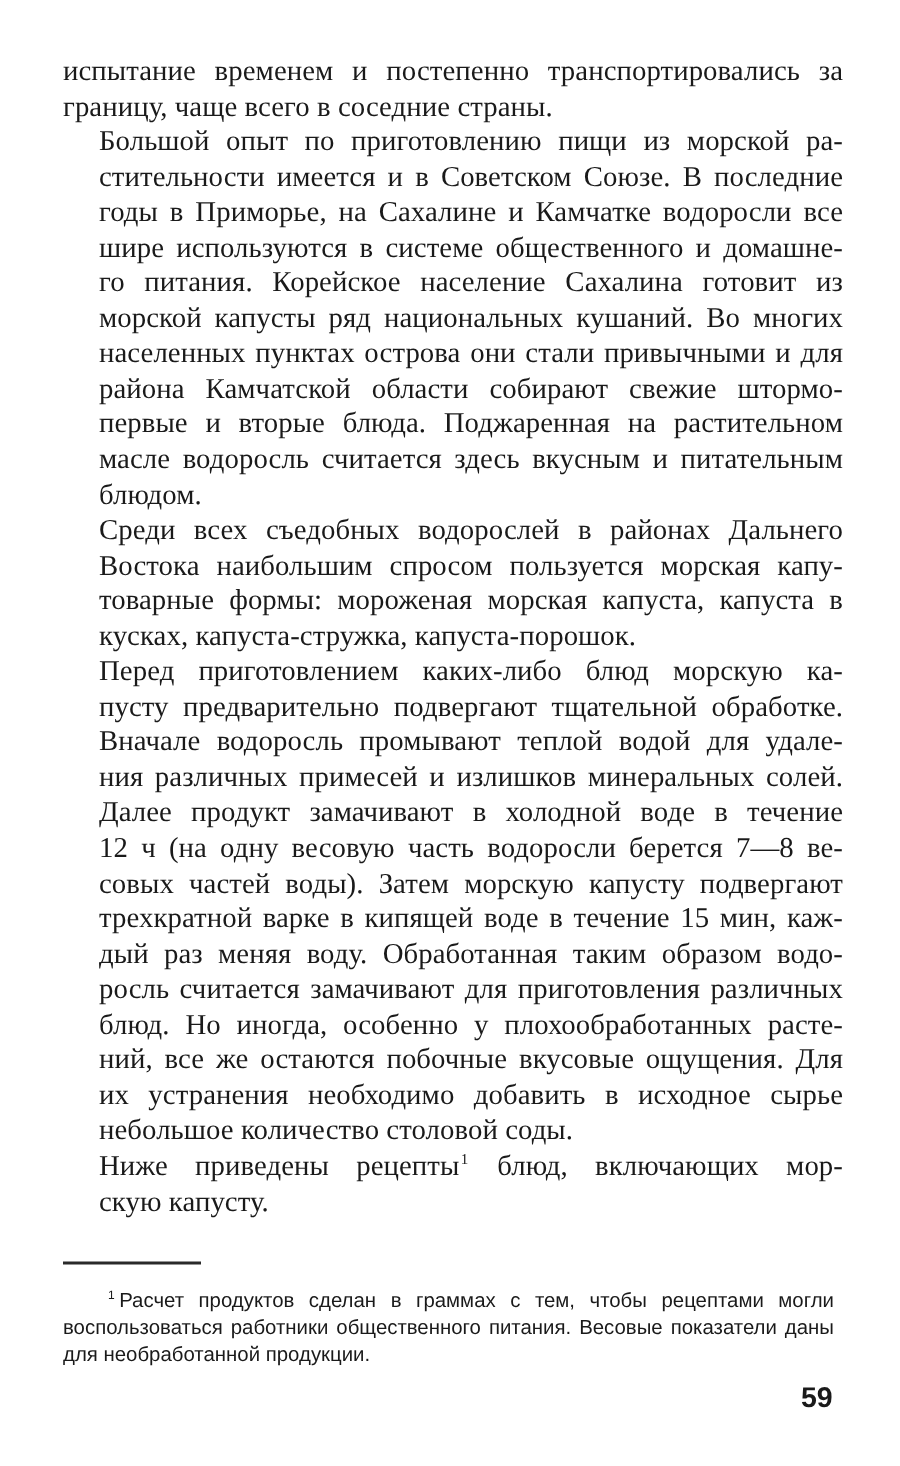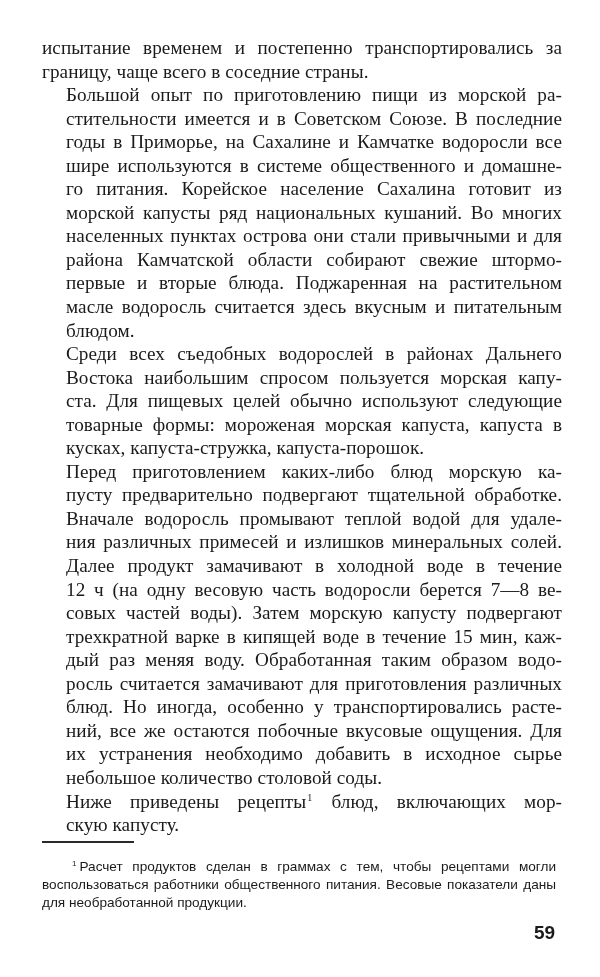--- a/index.html
+++ b/index.html
@@ -58,36 +58,35 @@
         <span class="line">морской капусты ряд национальных кушаний. Во многих</span>
         <span class="line">населенных пунктах острова они стали привычными и для</span>
         <span class="line">района Камчатской области собирают свежие штормо-</span>
         <span class="line">первые и вторые блюда. Поджаренная на растительном</span>
         <span class="line">масле водоросль считается здесь вкусным и питательным</span>
         <span class="line last">блюдом.</span>
       </p>
       <p class="indent">
         <span class="line">Среди всех съедобных водорослей в районах Дальнего</span>
         <span class="line">Востока наибольшим спросом пользуется морская капу-</span>
-        <span class="line">ста. Для пищевых целей обычно используют следующие</span>
         <span class="line">товарные формы: мороженая морская капуста, капуста в</span>
         <span class="line last">кусках, капуста-стружка, капуста-порошок.</span>
       </p>
       <p class="indent">
         <span class="line">Перед приготовлением каких-либо блюд морскую ка-</span>
         <span class="line">пусту предварительно подвергают тщательной обработке.</span>
         <span class="line">Вначале водоросль промывают теплой водой для удале-</span>
         <span class="line">ния различных примесей и излишков минеральных солей.</span>
         <span class="line">Далее продукт замачивают в холодной воде в течение</span>
         <span class="line">12 ч (на одну весовую часть водоросли берется 7—8 ве-</span>
         <span class="line">совых частей воды). Затем морскую капусту подвергают</span>
         <span class="line">трехкратной варке в кипящей воде в течение 15 мин, каж-</span>
         <span class="line">дый раз меняя воду. Обработанная таким образом водо-</span>
         <span class="line">росль считается замачивают для приготовления различных</span>
-        <span class="line">блюд. Но иногда, особенно у транспортировались расте-</span>
+        <span class="line">блюд. Но иногда, особенно у плохообработанных расте-</span>
         <span class="line">ний, все же остаются побочные вкусовые ощущения. Для</span>
         <span class="line">их устранения необходимо добавить в исходное сырье</span>
         <span class="line last">небольшое количество столовой соды.</span>
       </p>
     </div>
   <p class="indent">
     <span class="line"><span>Ниже приведены рецепты</span><sup class="fn">1</sup><span> блюд, включающих мор-</span></span>
     <span class="line last">скую капусту.</span>
   </p>
 </div>

